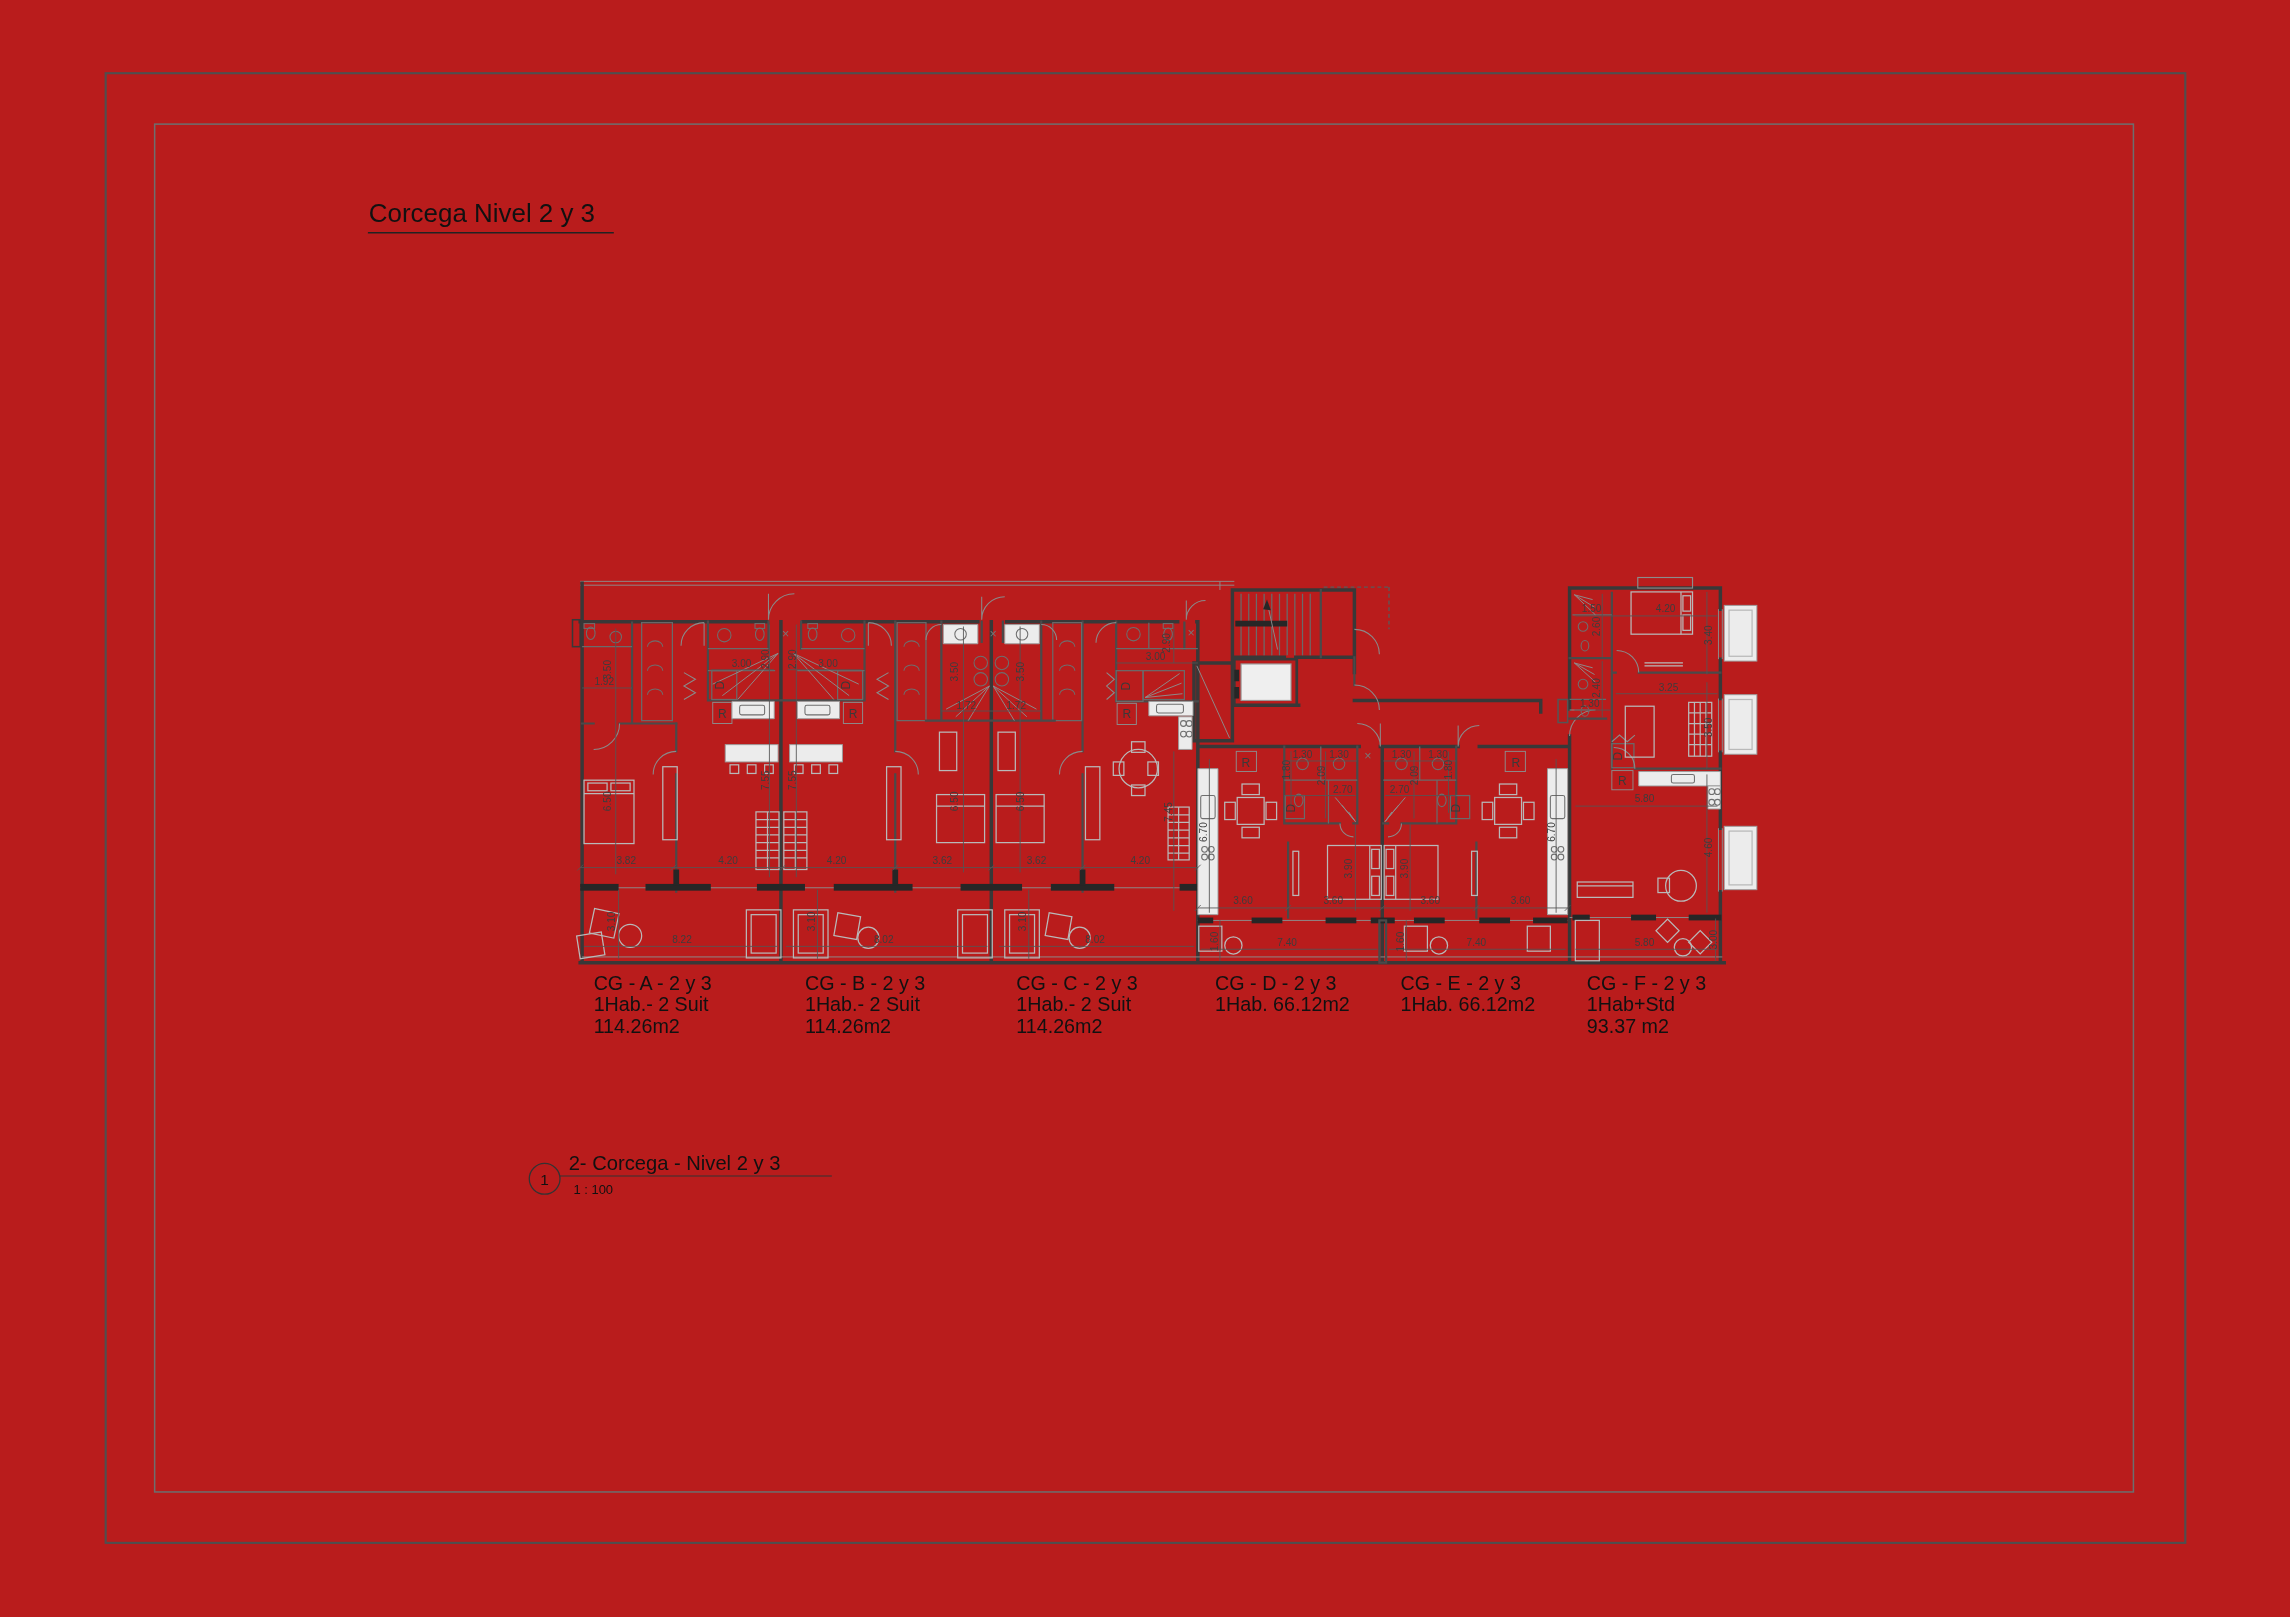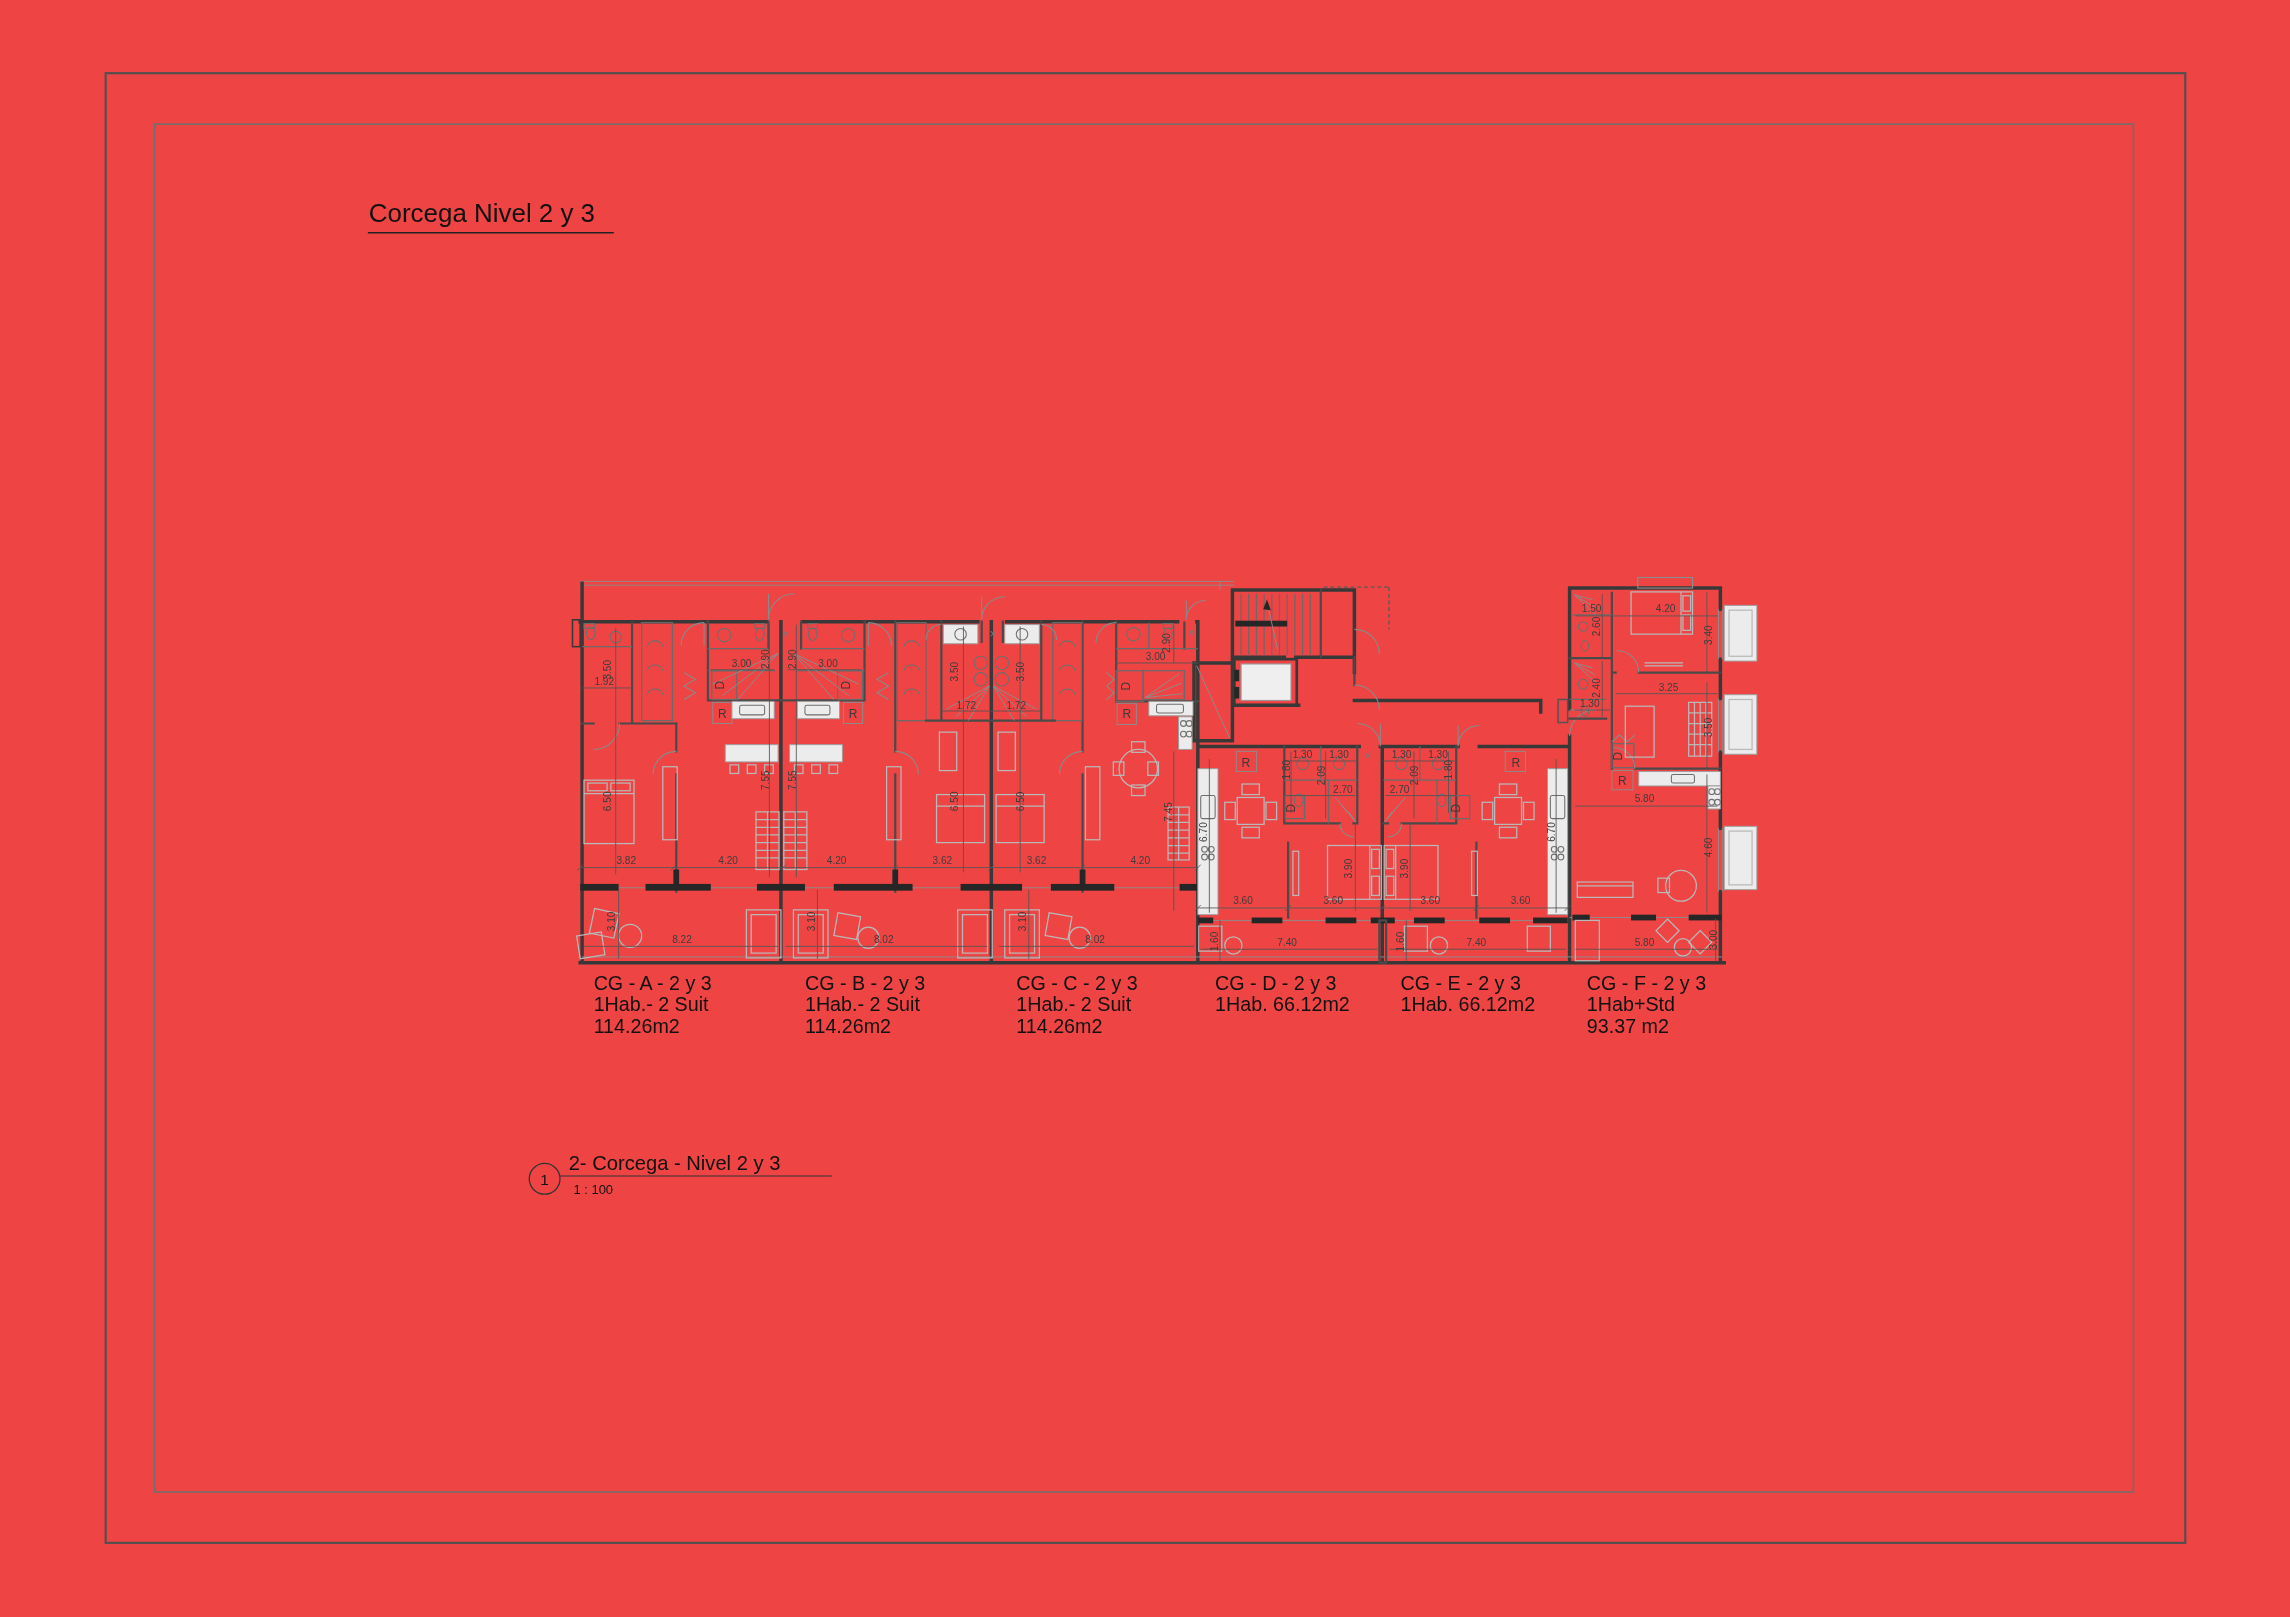--- a/index.html
+++ b/index.html
@@ -1,20 +1,20 @@
 <!DOCTYPE html>
 <html style="--wall: #383838; --thin: #8c8c8c; --furn: #b9b9b9; --dim: #3d3d3d;"><head>
 <meta charset="utf-8">
 <style>
   :root{
     --wall:#383838; --part:#4a4a4a; --thin:#8c8c8c; --dim:#3d3d3d;
     --fix:#6e6e6e; --furn:#b9b9b9; --fill:#ececec; --ink:#111111;
   }
   html,body{margin:0;padding:0;background:#ffffff;}
-  .page{position:relative;width:2290px;height:1618px;background:#ef4444;
+  .page{position:relative;width:2290px;height:1618px;background:#b91c1c;
         font-family:"Liberation Sans",sans-serif;overflow:hidden;}
   svg text{font-family:"Liberation Sans",sans-serif;}
   .t-title{font-size:27px;fill:var(--ink);}
   .t-unit{font-size:20.5px;fill:var(--ink);}
   .t-dim{font-size:10.5px;fill:var(--dim);}
   .t-letter{font-size:12.5px;fill:#3a3a3a;}
   .t-x{font-size:13px;fill:#777;}
   .t-callout{font-size:21px;fill:var(--ink);}
   .t-scale{font-size:13.5px;fill:var(--ink);}
   .t-num{font-size:16px;fill:var(--ink);}

